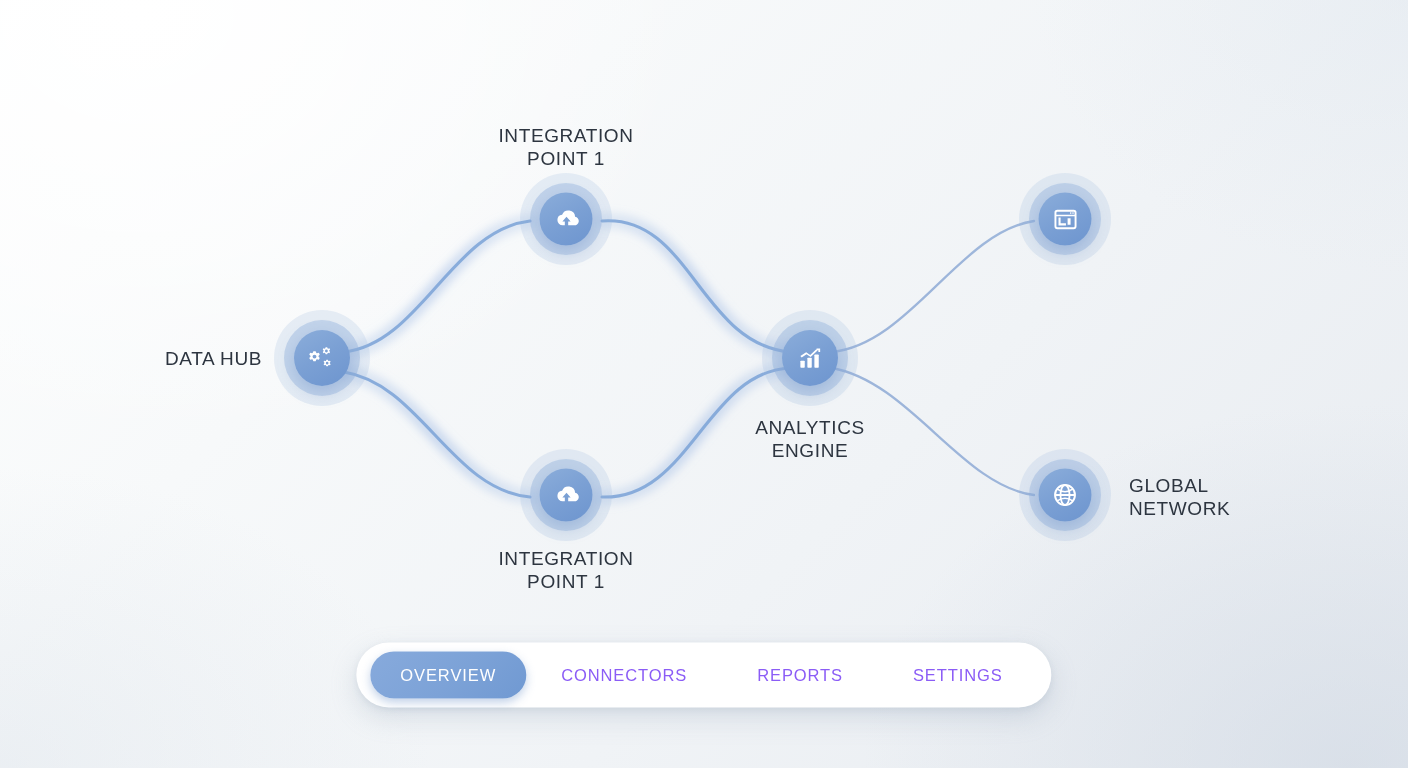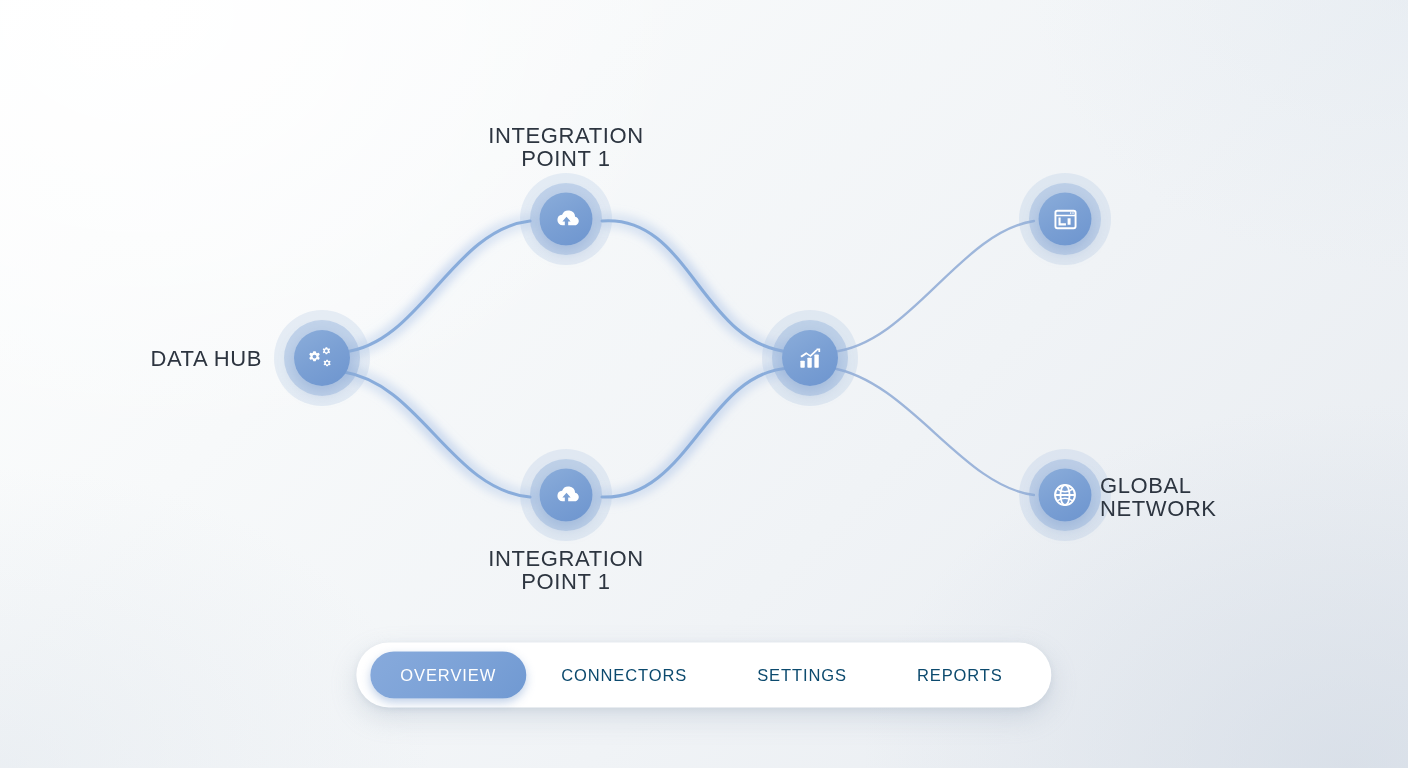--- a/index.html
+++ b/index.html
@@ -68,21 +68,21 @@
   .node-lg .core       { width: 56px; height: 56px; }
 
   .node-md .halo-outer { width: 92px; height: 92px; }
   .node-md .halo-mid   { width: 72px; height: 72px; }
   .node-md .core       { width: 53px; height: 53px; }
 
   
   .label {
     position: absolute;
     color: #2d3540;
-    font-size: 22px;
+    font-size: 19px;
     letter-spacing: 0.6px;
     line-height: 23px;
     white-space: pre-line;
     pointer-events: none;
   }
   .label.center { transform: translateX(-50%); text-align: center; }
   .label.right  { transform: translateY(-50%); text-align: left; }
   .label.left   { transform: translate(-100%, -50%); }
 
   
@@ -96,21 +96,21 @@
     gap: 0px;
     padding: 9px 14px;
     background: #ffffff;
     border-radius: 40px;
     box-shadow: 0 10px 26px rgba(150,165,185,0.30),
                 0 2px 6px rgba(150,165,185,0.18);
   }
   .tab {
     font-size: 16.5px;
     letter-spacing: 0.9px;
-    color: #0c4a6e;
+    color: #8b5cf6;
     padding: 11px 35px;
     border-radius: 30px;
     cursor: pointer;
     user-select: none;
     white-space: nowrap;
   }
   .tab.active {
     color: #ffffff;
     background: linear-gradient(135deg, #87aadc 0%, #7ca2d7 55%, #7099d2 100%);
     box-shadow: 0 4px 10px rgba(118,152,205,0.45);
@@ -201,20 +201,22 @@
     <span class="core">
       <svg width="28" height="28" viewBox="0 0 32 32" fill="#ffffff">
         <path d="M5.0 13.6l6.6-4.2 4.6 3.1 7.0-6.6 1.4 1.5-7.9 7.4-4.6-3.1-5.6 3.6z"></path>
         <path d="M23.5 5.0h4.1v4.0h-2.0V7.0h-2.1z"></path>
         <rect x="5.0" y="19.0" width="5.0" height="8.0" rx="0.8"></rect>
         <rect x="13.0" y="15.6" width="5.0" height="11.4" rx="0.8"></rect>
         <rect x="21.0" y="12.0" width="5.0" height="15.0" rx="0.8"></rect>
       </svg>
     </span>
   </div>
+  <div class="label center" style="left:810px; top:416px;">ANALYTICS
+ENGINE</div>
 
   <div class="node node-md" style="left:1065px; top:219px;">
     <span class="halo-outer"></span>
     <span class="halo-mid"></span>
     <span class="core">
       <svg width="28" height="28" viewBox="0 0 32 32">
         <rect x="4.5" y="6.0" width="23.0" height="20.0" rx="2.2" fill="none" stroke="#ffffff" stroke-width="2.2"></rect>
         <line x1="4.5" y1="11.4" x2="27.5" y2="11.4" stroke="#ffffff" stroke-width="1.8"></line>
         <circle cx="22.0" cy="8.7" r="0.95" fill="#ffffff"></circle>
         <circle cx="24.6" cy="8.7" r="0.95" fill="#ffffff"></circle>
@@ -230,23 +232,23 @@
     <span class="core">
       <svg width="29" height="29" viewBox="0 0 32 32">
         <circle cx="16" cy="16" r="11.0" fill="none" stroke="#ffffff" stroke-width="2.1"></circle>
         <ellipse cx="16" cy="16" rx="5.0" ry="11.0" fill="none" stroke="#ffffff" stroke-width="2.0"></ellipse>
         <line x1="5.2" y1="16" x2="26.8" y2="16" stroke="#ffffff" stroke-width="2.0"></line>
         <path d="M7.6 9.6 A 14 14 0 0 0 24.4 9.6" fill="none" stroke="#ffffff" stroke-width="1.8"></path>
         <path d="M7.6 22.4 A 14 14 0 0 1 24.4 22.4" fill="none" stroke="#ffffff" stroke-width="1.8"></path>
       </svg>
     </span>
   </div>
-  <div class="label right" style="left:1100px; top:497px;">GLOBAL
+  <div class="label right" style="left:1129px; top:497px;">GLOBAL
 NETWORK</div>
 
   <div class="tabbar">
     <div class="tab active">OVERVIEW</div>
     <div class="tab">CONNECTORS</div>
+    <div class="tab">REPORTS</div>
     <div class="tab">SETTINGS</div>
-    <div class="tab">REPORTS</div>
   </div>
 
 </div>
 
 </body></html>

